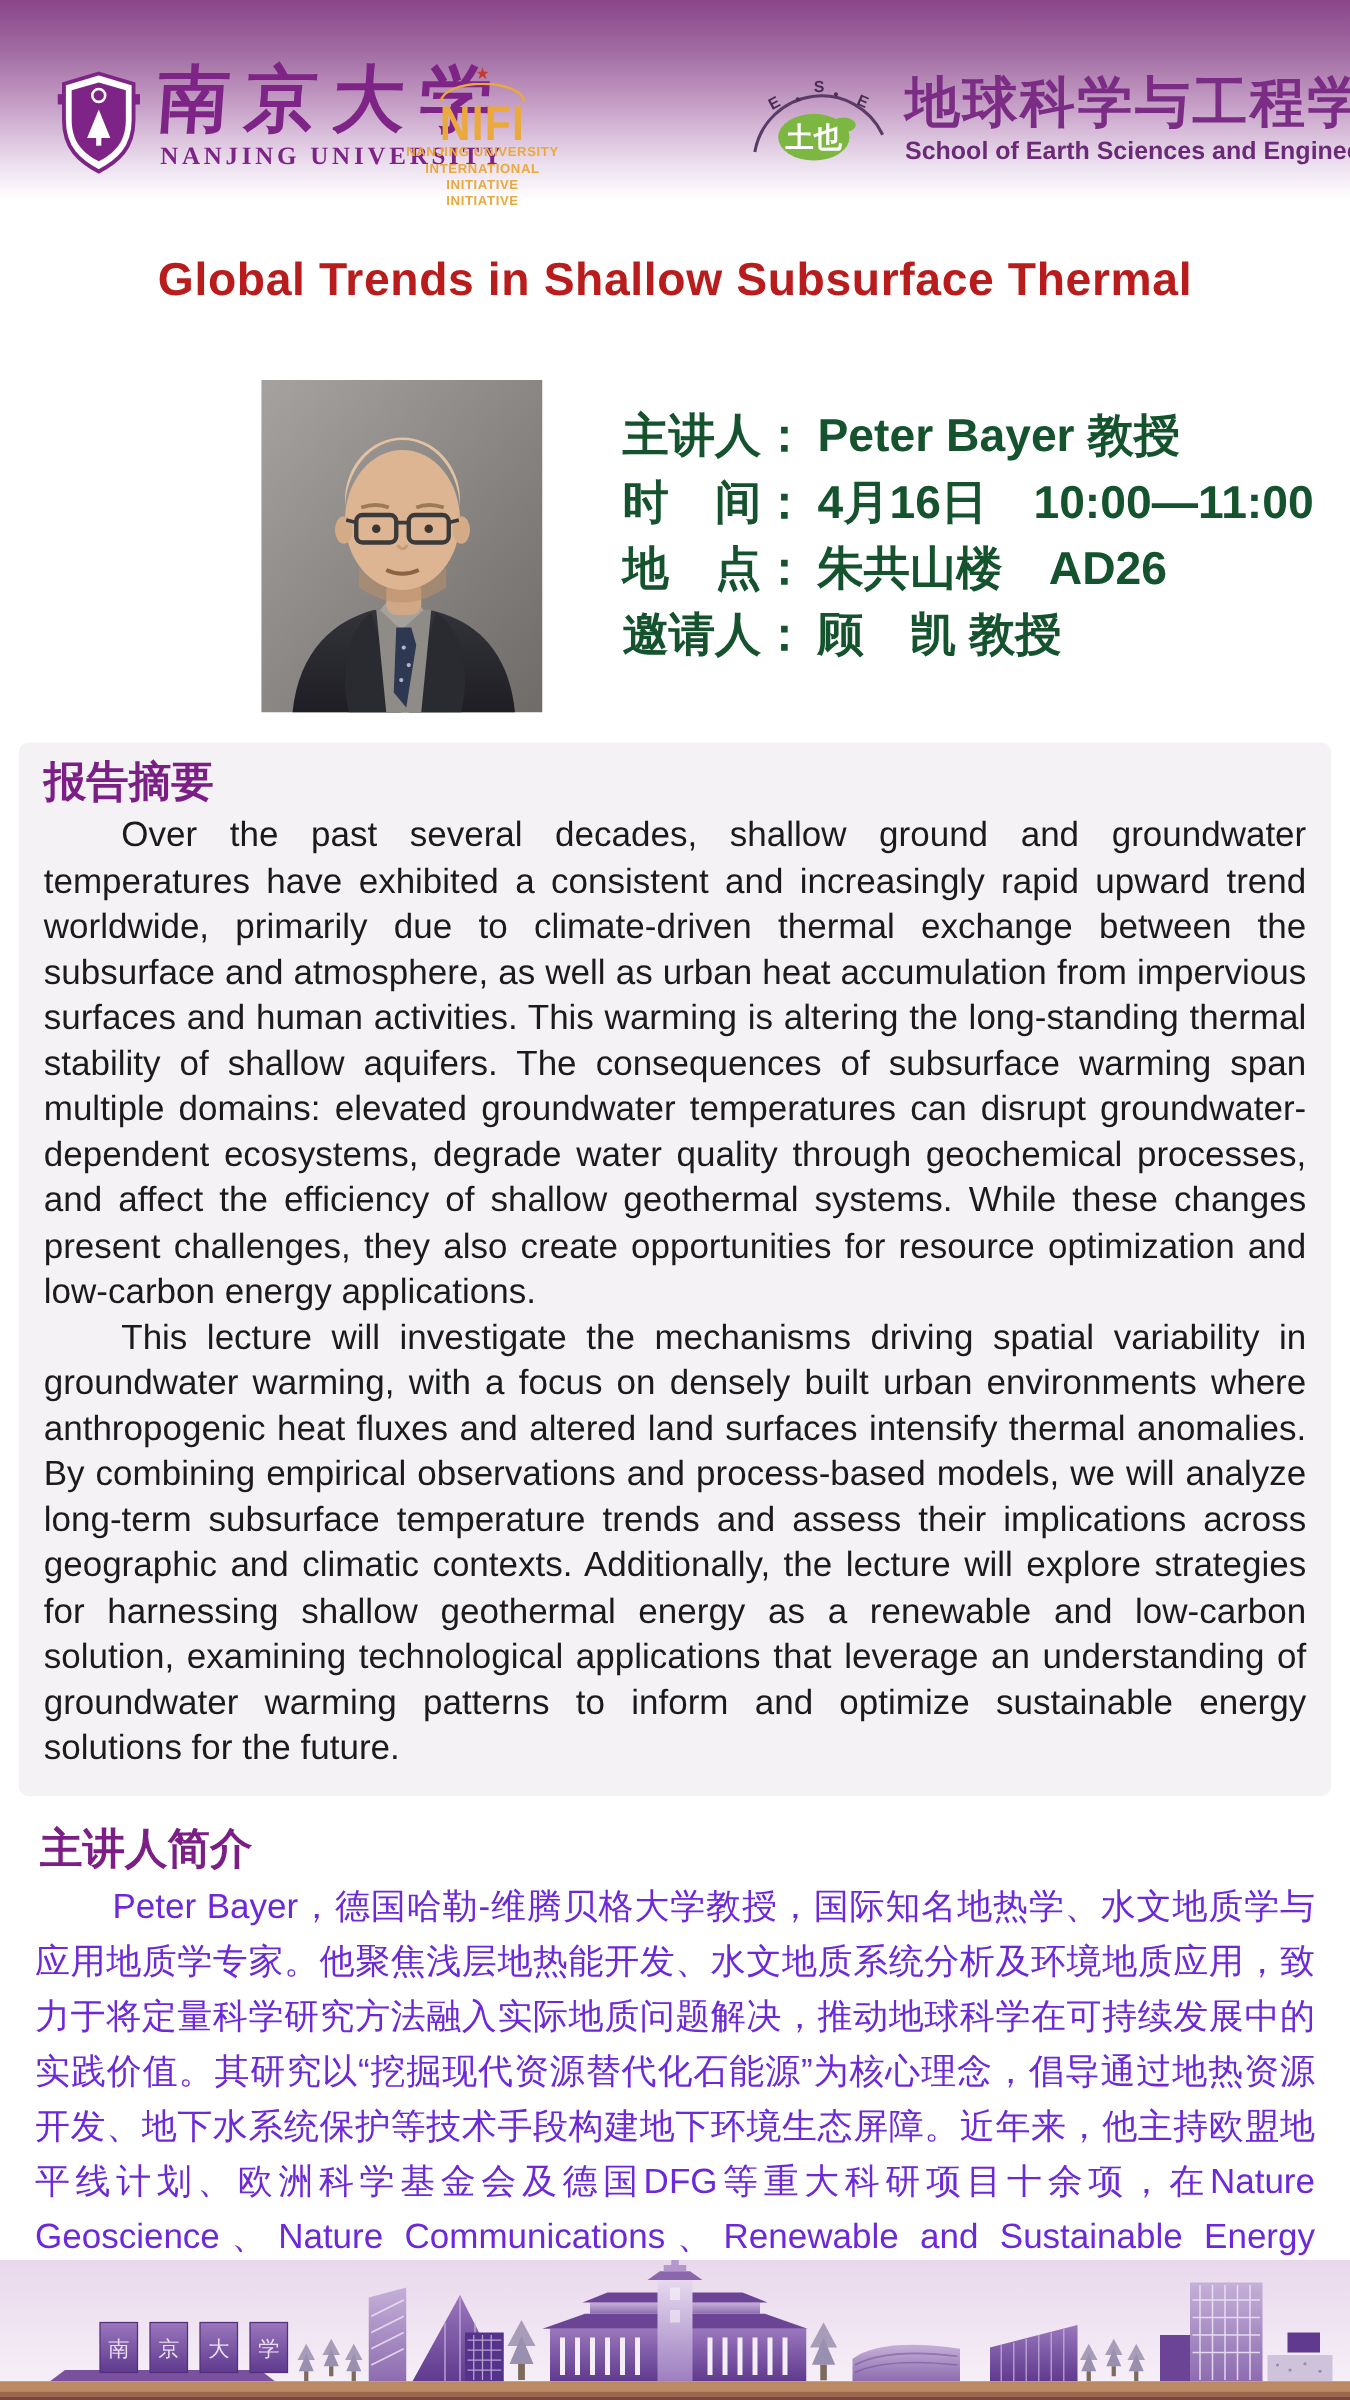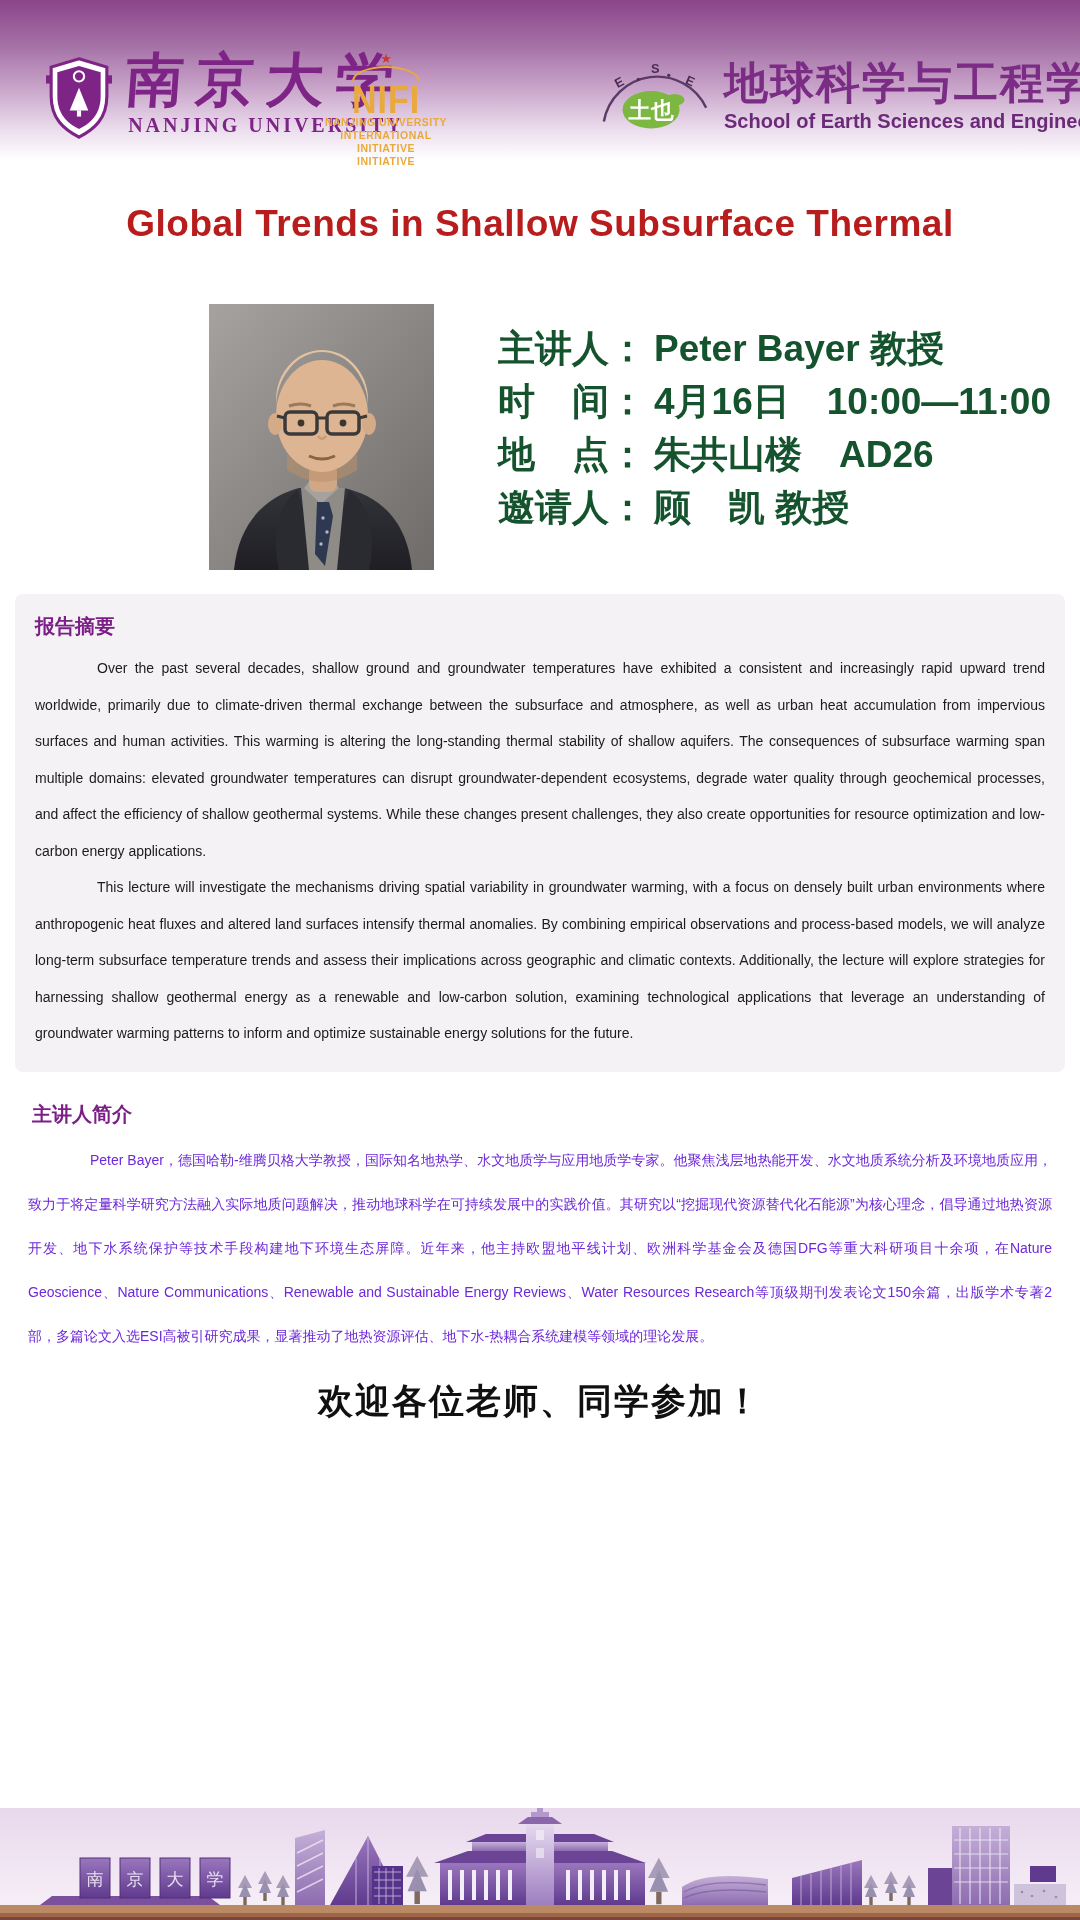--- a/index.html
+++ b/index.html
@@ -37,22 +37,22 @@
   
   .speaker{display:flex;margin:58px 0 0 209px;}
   .photo{width:225px;height:266px;flex:0 0 auto;display:block;}
   .info{margin-left:64px;padding-top:18px;}
   .info-row{font-size:37px;line-height:53px;font-weight:bold;color:#14532d;white-space:nowrap;}
   .info-label{padding-right:8px;}
 
   
   .abstract{margin:24px auto 0;width:1050px;box-sizing:border-box;background:#f4f2f5;
             border-radius:8px;padding:16px 16px 20px;}
-  .sec-heading{font-size:20px;line-height:32px;font-weight:bold;color:#7b1e86;margin:0 0 8px 4px;}
-  .body-par{font-size:14px;line-height:36.5px;color:#1b1b1b;text-align:justify;
+  .sec-heading{font-size:34px;line-height:32px;font-weight:bold;color:#7b1e86;margin:0 0 8px 4px;}
+  .body-par{font-size:28px;line-height:36.5px;color:#1b1b1b;text-align:justify;
             text-indent:62px;margin:0 4px;}
 
   
   .bio{margin:26px 28px 0;}
   .bio .body-par{line-height:44px;color:#6d28d9;margin:6px 0 0;}
 
   
   .welcome{margin-top:20px;text-align:center;font-size:35px;font-weight:900;color:#101010;letter-spacing:2px;}
 
   

